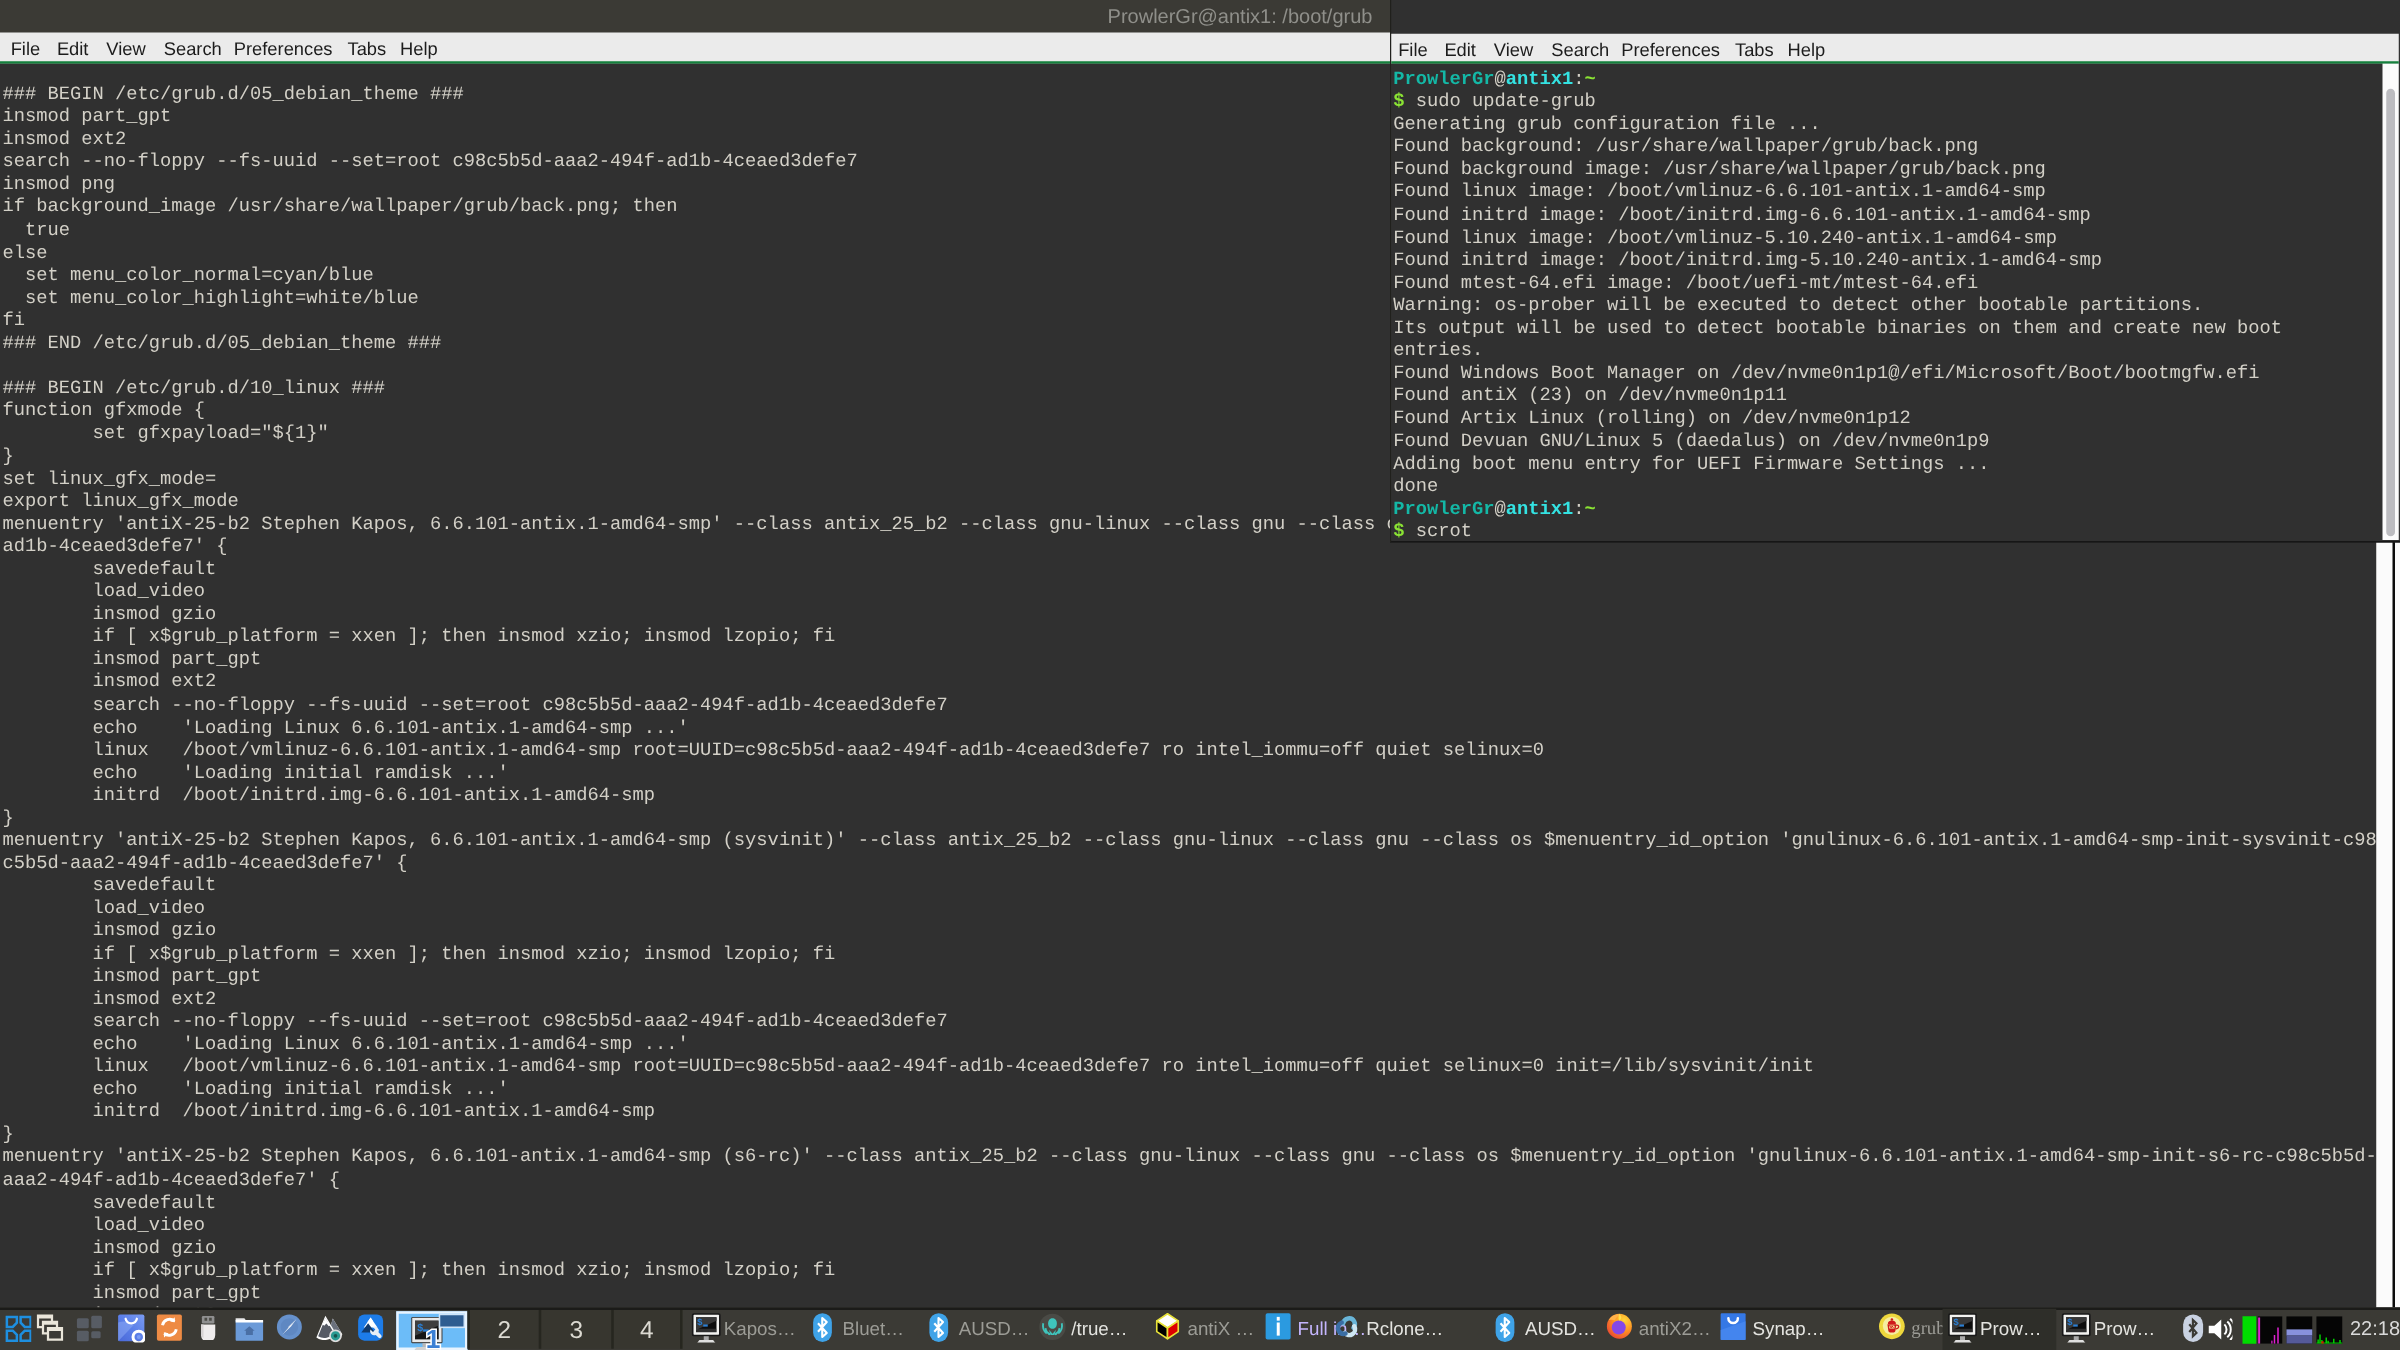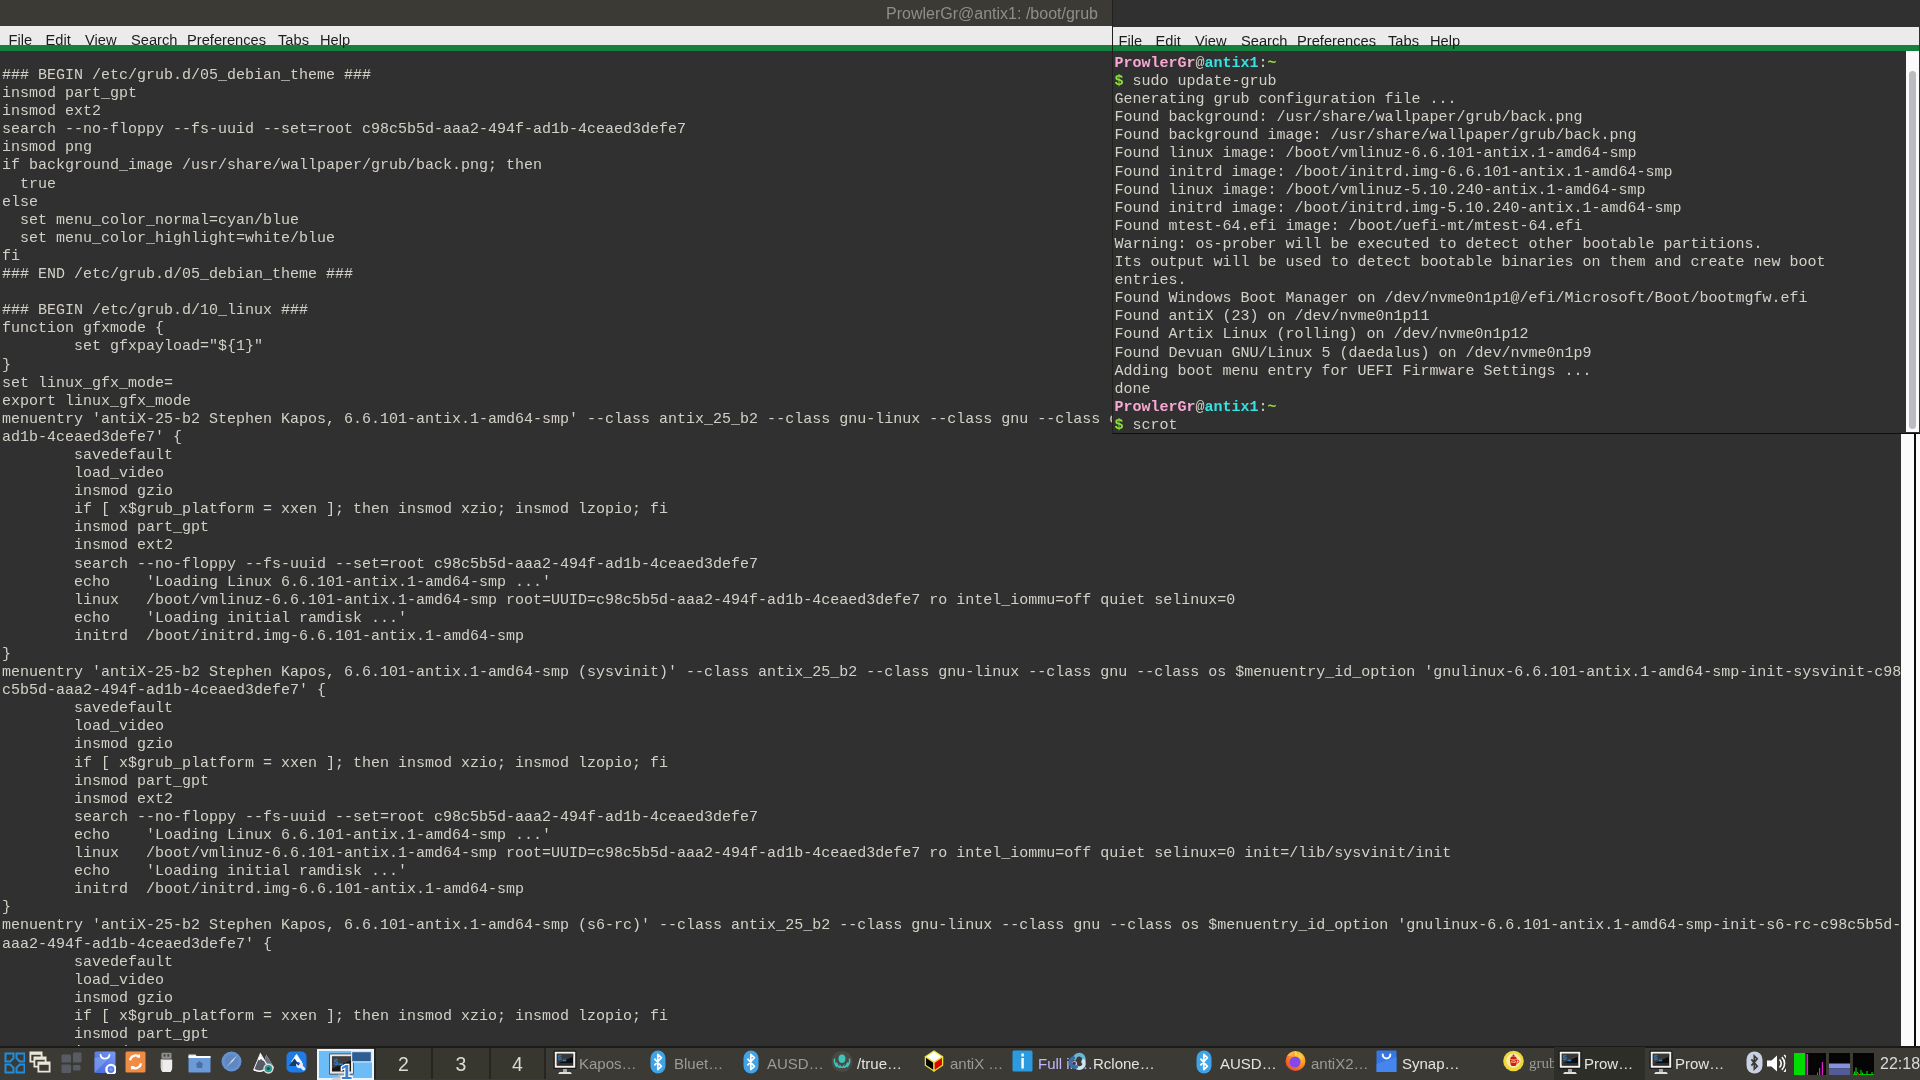--- a/index.html
+++ b/index.html
@@ -1,20 +1,20 @@
 <!DOCTYPE html>
 <html><head><meta charset="utf-8"><style>
 *{margin:0;padding:0;box-sizing:border-box}
 html,body{width:1920px;height:1080px;overflow:hidden;background:#3b3a35;font-family:"Liberation Sans",sans-serif}
 .titlebar{position:absolute;background:#3b3a35;color:#8f8f8a;font-size:16px}
-.menubar{position:absolute;background:#ebebeb;border-bottom:6px solid #15803d}
+.menubar{position:absolute;background:#ebebeb;border-bottom:2px solid #15803d}
 .mi{position:absolute;top:5.5px;font-size:14.67px;color:#1c1c1c}
 .term{position:absolute;background:#303030;overflow:hidden}
 pre{font-family:"Liberation Mono",monospace;font-size:15px;line-height:18.1px;color:#d3d0c7}
-.pk{color:#f9a8d4;font-weight:bold}
+.pk{color:#14b8a6;font-weight:bold}
 .cy{color:#34e2e2;font-weight:bold}
 .gn{color:#8ae234;font-weight:bold}
 .tb-ico{position:absolute;top:1051px}
 .task{position:absolute;top:1047px;height:33px}
 .task .ti{position:absolute;left:4px;top:3px}
 .task .tt{position:absolute;left:30px;top:0;line-height:33px;font-size:15px;white-space:nowrap}
 .wsnum{position:absolute;top:1048px;height:31px;line-height:33.5px;font-size:19.5px;color:#dcdad2;text-align:center;border-left:2px solid #26261f;background:#37362f}
 </style></head>
 <body>
 

